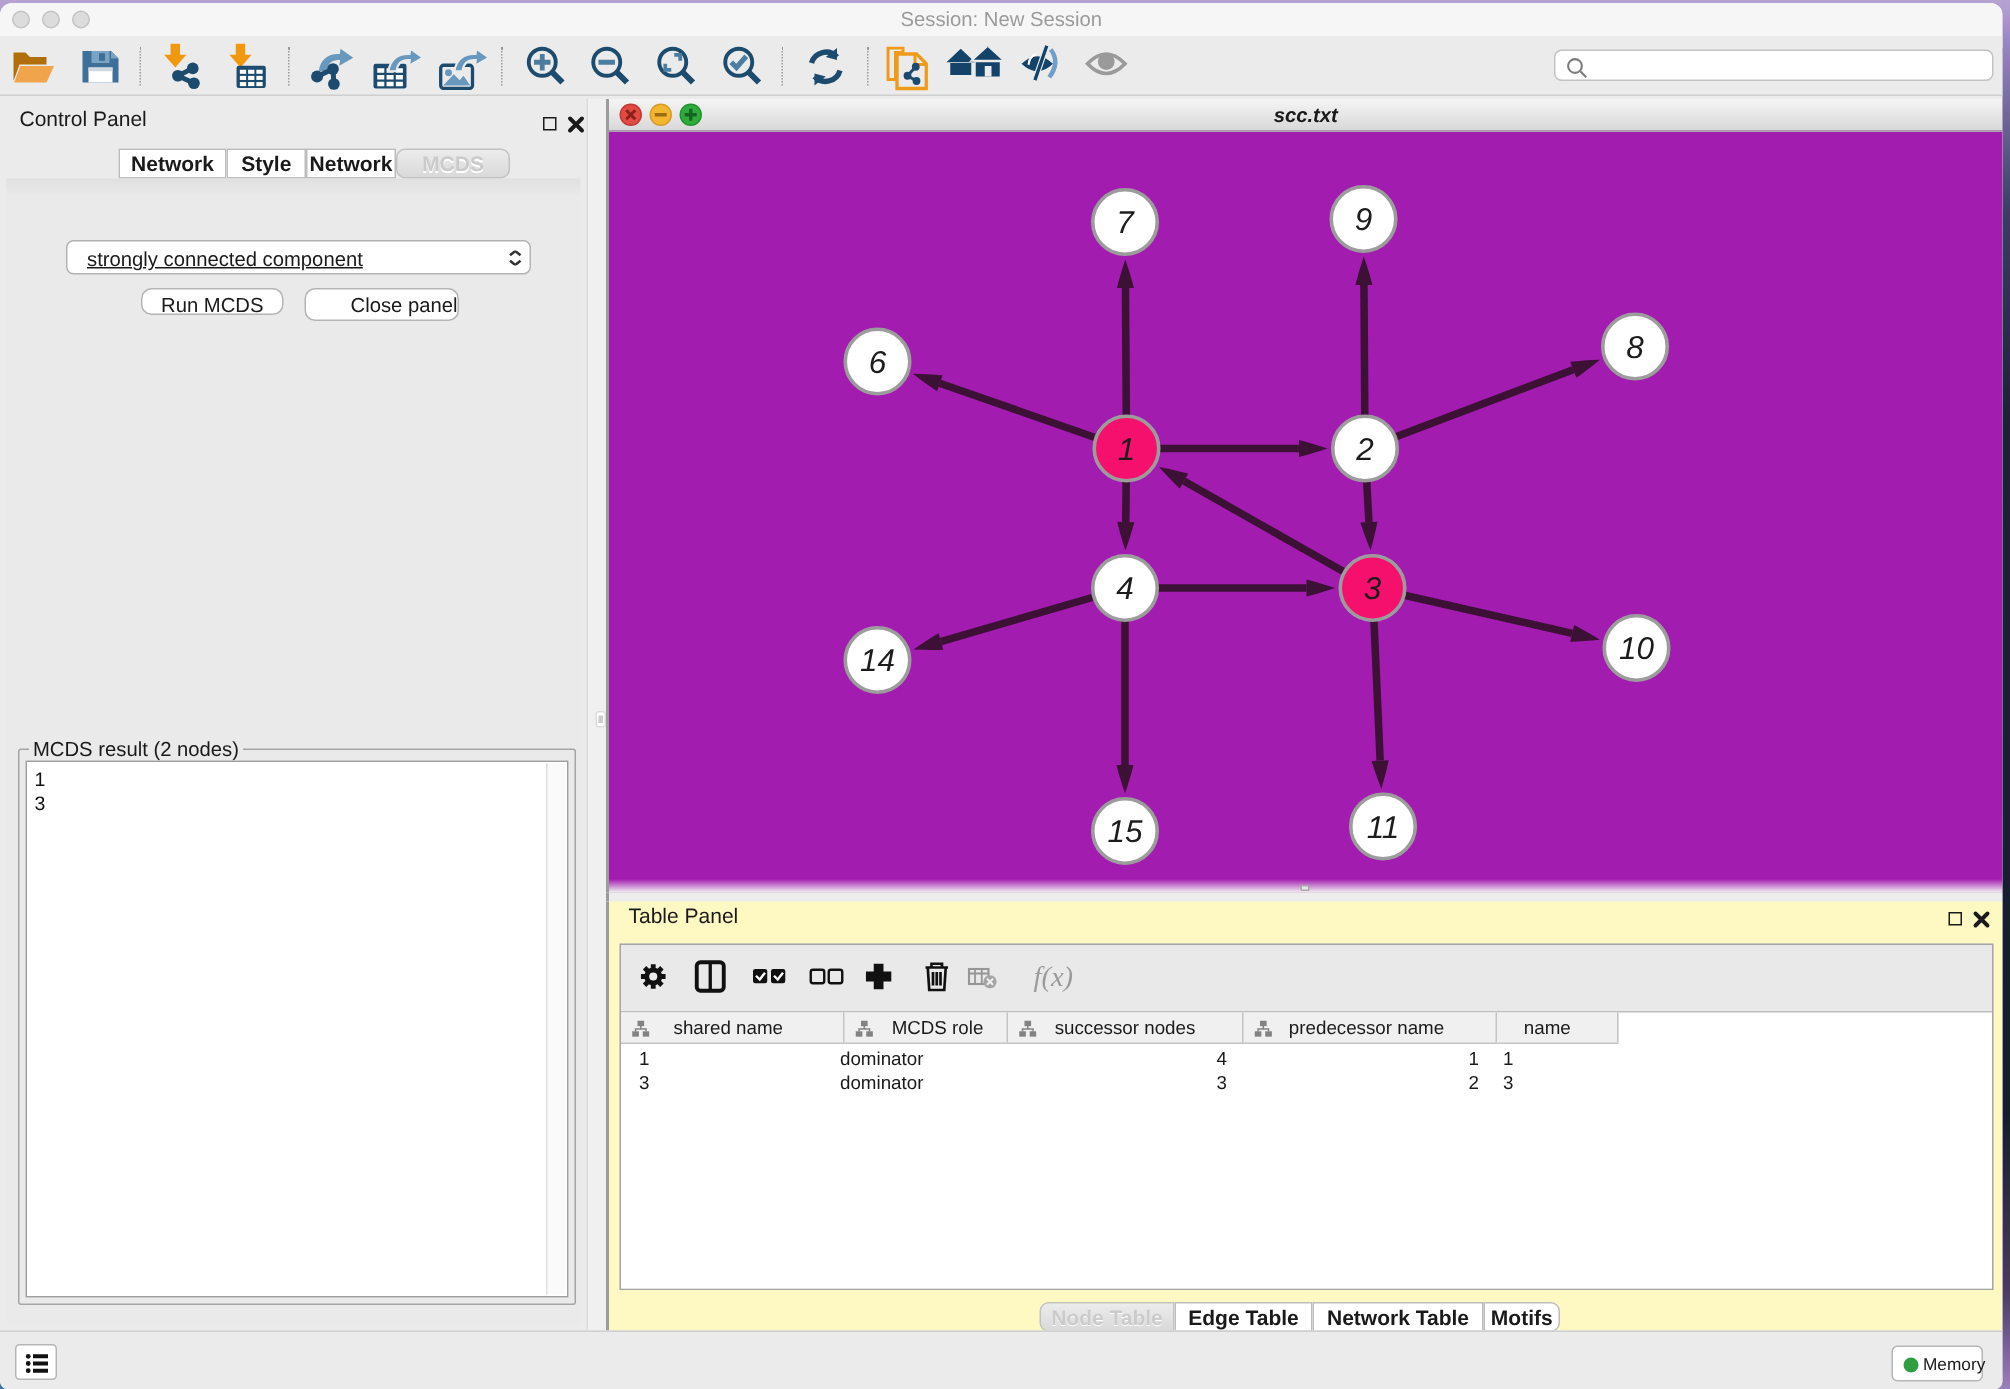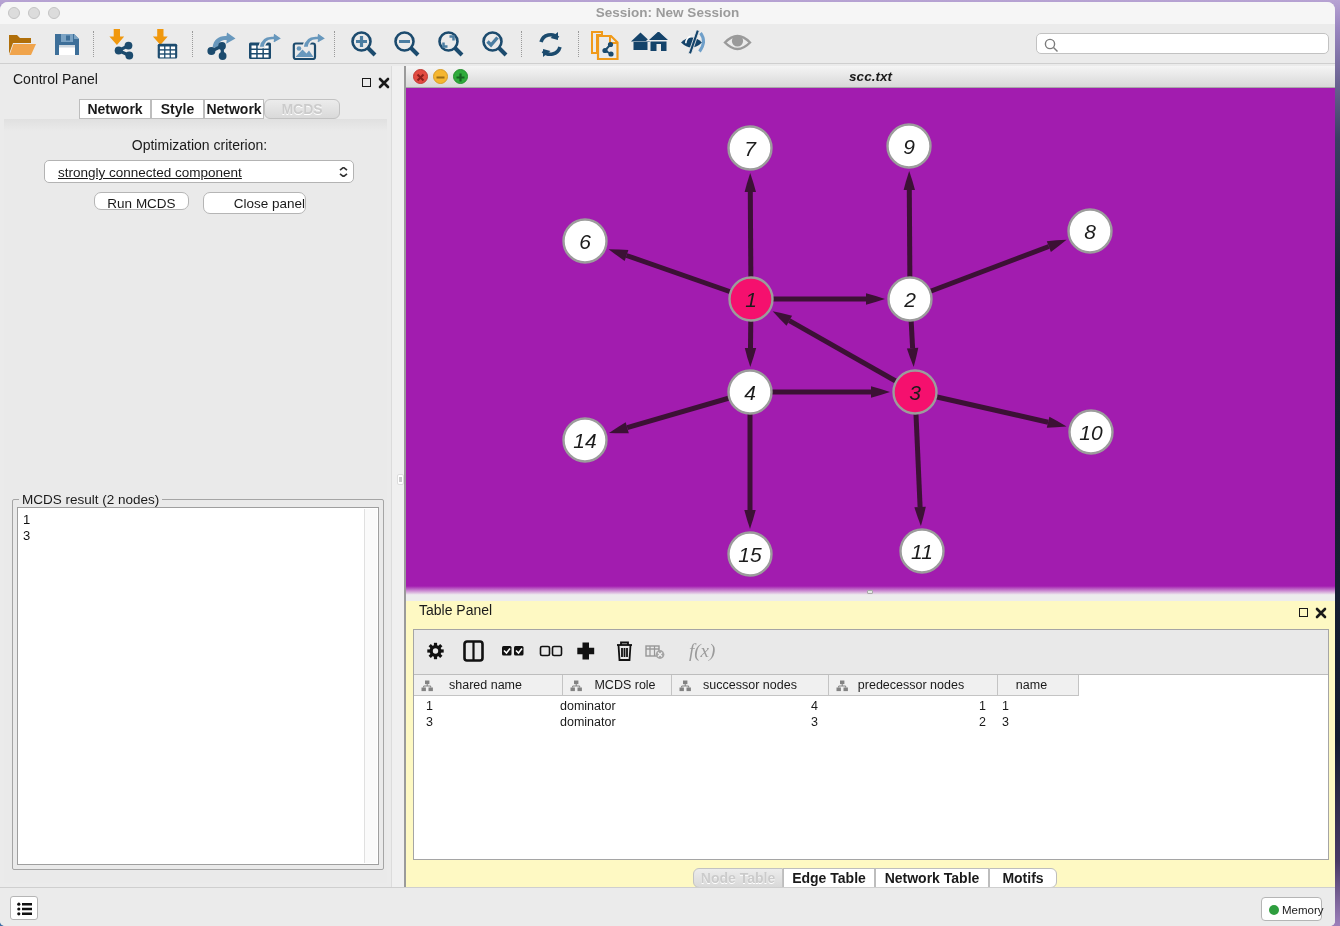--- a/index.html
+++ b/index.html
@@ -1,21 +1,21 @@
 <!DOCTYPE html>
 <html><head>
 <meta charset="utf-8">
 <style>
 * { margin:0; padding:0; box-sizing:border-box; }
 html,body { width:1340px; height:926px; overflow:hidden; }
 body { font-family:"Liberation Sans", sans-serif; background:linear-gradient(180deg,#b7a3d3 0%,#9a86c0 3%,#3a3f63 15%,#1a2236 30%,#141c30 80%,#4a3a66 93%,#9d7fba 100%); position:relative; }
 .abs { position:absolute; }
 #app { position:absolute; left:0; top:2px; right:5px; bottom:0; background:#ebebeb; border-radius:8px 8px 5px 5px; overflow:hidden; }
 
-#titlebar { position:absolute; left:0; top:0; right:0; height:34px; background:#f6f6f6; border-bottom:4px solid #a21caf;font-weight:bold; }
+#titlebar { position:absolute; left:0; top:0; right:0; height:34px; background:#f6f6f6; border-bottom:4px solid #a21caf; }
 .tl { position:absolute; top:5px; width:12px; height:12px; border-radius:50%; background:#dcdcdc; border:1px solid #c3c3c3; }
 #title-text { position:absolute; top:3px; left:0; right:0; text-align:center; font-size:13.5px; color:#9b9b9b; }
 
 #toolbar { position:absolute; left:0; top:22px; right:0; height:40px; background:#ebebeb; border-bottom:1px solid #cfcfcf; }
 .tsep { position:absolute; top:7px; height:26px; width:0; border-left:1px dotted #9a9a9a; }
 .ticon { position:absolute; top:6px; }
 #searchbox { position:absolute; left:1036px; top:9px; width:293px; height:21px; background:#fff; border:1px solid #c2c2c2; border-radius:5px; }
 
 #cpanel { position:absolute; left:0; top:64px; width:392px; bottom:39px; background:#ebebeb; border-right:1px solid #dcdcdc; }
 #cp-head { position:absolute; left:0; top:0; right:0; height:32px; }
@@ -208,21 +208,20 @@
           <path d="M2 2 L10 10 M10 2 L2 10" stroke="#1a1a1a" stroke-width="2.6" stroke-linecap="round"></path>
         </svg>
     </div>
     <div class="tabrow" style="left:79px; top:33px; width:243px;">
       <div class="tab" style="left:0; width:72px;">Network</div>
       <div class="tab" style="left:72px; width:53px;">Style</div>
       <div class="tab" style="left:125px; width:60px;">Network</div>
       <div class="tab sel" style="left:185px; width:76px;">MCDS</div>
     </div>
     <div id="mcds-body">
-      <div class="abs" style="left:8px; right:0; top:18px; text-align:center; font-size:14px; color:#1a1a1a;">Optimization criterion:</div>
       <div class="abs" id="dropdown" style="left:40px; top:41px; width:310px; height:23px; background:#fff; border:1px solid #b3b3b3; border-radius:5px;">
         <span class="abs" style="left:13px; top:4px; font-size:13.5px; color:#1a1a1a;text-decoration:underline;">strongly connected component</span>
         <svg class="abs" style="right:5px; top:6px;" width="9" height="10" viewBox="0 0 9 10">
             <g stroke="#333" stroke-width="1.7" fill="none">
               <path d="M1 3.2 L4.5 0.4 L8 3.2"></path>
               <path d="M1 6.8 L4.5 9.6 L8 6.8"></path>
             </g>
           </svg>
       </div>
       <div class="btn" style="left:90px; top:73px; width:95px; height:18px; line-height:21px;">Run MCDS</div>
@@ -395,40 +394,40 @@
               <rect x="4" y="0.5" width="4.4" height="3.6" fill="#828282"></rect>
               <rect x="0.5" y="7.5" width="4.4" height="3.6" fill="#828282"></rect>
               <rect x="7.5" y="7.5" width="4.4" height="3.6" fill="#828282"></rect>
               <path d="M6.2 4 L6.2 6 M2.7 7.5 L2.7 6 L9.7 6 L9.7 7.5" stroke="#828282" stroke-width="1" fill="none"></path>
             </svg><span>successor nodes</span></div>
         <div class="hcell" style="left:414px; width:169px; padding-right:4px;"><svg class="hicon" viewBox="0 0 12 12">
               <rect x="4" y="0.5" width="4.4" height="3.6" fill="#828282"></rect>
               <rect x="0.5" y="7.5" width="4.4" height="3.6" fill="#828282"></rect>
               <rect x="7.5" y="7.5" width="4.4" height="3.6" fill="#828282"></rect>
               <path d="M6.2 4 L6.2 6 M2.7 7.5 L2.7 6 L9.7 6 L9.7 7.5" stroke="#828282" stroke-width="1" fill="none"></path>
-            </svg><span>predecessor nodes</span></div>
+            </svg><span>predecessor name</span></div>
         <div class="hcell" style="left:583px; width:82px; border-right:1px solid #c4c4c4; padding-right:13px;"><span>name</span></div>
       </div>
       <div class="abs trow" style="top:24px;  left:12px;">1</div>
       <div class="abs trow" style="top:24px;  left:146px;">dominator</div>
       <div class="abs trow" style="top:24px;  left:390px; width:14px; text-align:right;">4</div>
       <div class="abs trow" style="top:24px;  left:558px; width:14px; text-align:right;">1</div>
       <div class="abs trow" style="top:24px;  left:588px;">1</div>
       <div class="abs trow" style="top:40px;  left:12px;">3</div>
       <div class="abs trow" style="top:40px;  left:146px;">dominator</div>
       <div class="abs trow" style="top:40px;  left:390px; width:14px; text-align:right;">3</div>
       <div class="abs trow" style="top:40px;  left:558px; width:14px; text-align:right;">2</div>
       <div class="abs trow" style="top:40px;  left:588px;">3</div>
     </div>
 
     <div class="tabrow" style="left:287px; top:267px; width:356px;">
       <div class="tab sel" style="left:0; width:90px; border-radius:6px 0 0 6px;">Node Table</div>
       <div class="tab" style="left:90px; width:92px;">Edge Table</div>
       <div class="tab" style="left:182px; width:114px;">Network Table</div>
-      <div class="tab" style="left:296px; width:68px; border-radius:0 6px 6px 0;">Motifs</div>
+      <div class="tab" style="left:296px; width:51px; border-radius:0 6px 6px 0;">Motifs</div>
     </div>
   </div>
   <div id="statusbar">
     <div class="btn" style="left:10px; top:8px; width:28px; height:24px; border-radius:3px;">
       <svg class="abs" style="left:6px; top:5px;" width="16" height="14" viewBox="0 0 16 14">
         <g fill="#111">
             <circle cx="1.8" cy="2.2" r="1.6"></circle>
             <circle cx="1.8" cy="7" r="1.6"></circle>
             <circle cx="1.8" cy="11.8" r="1.6"></circle>
           </g>

